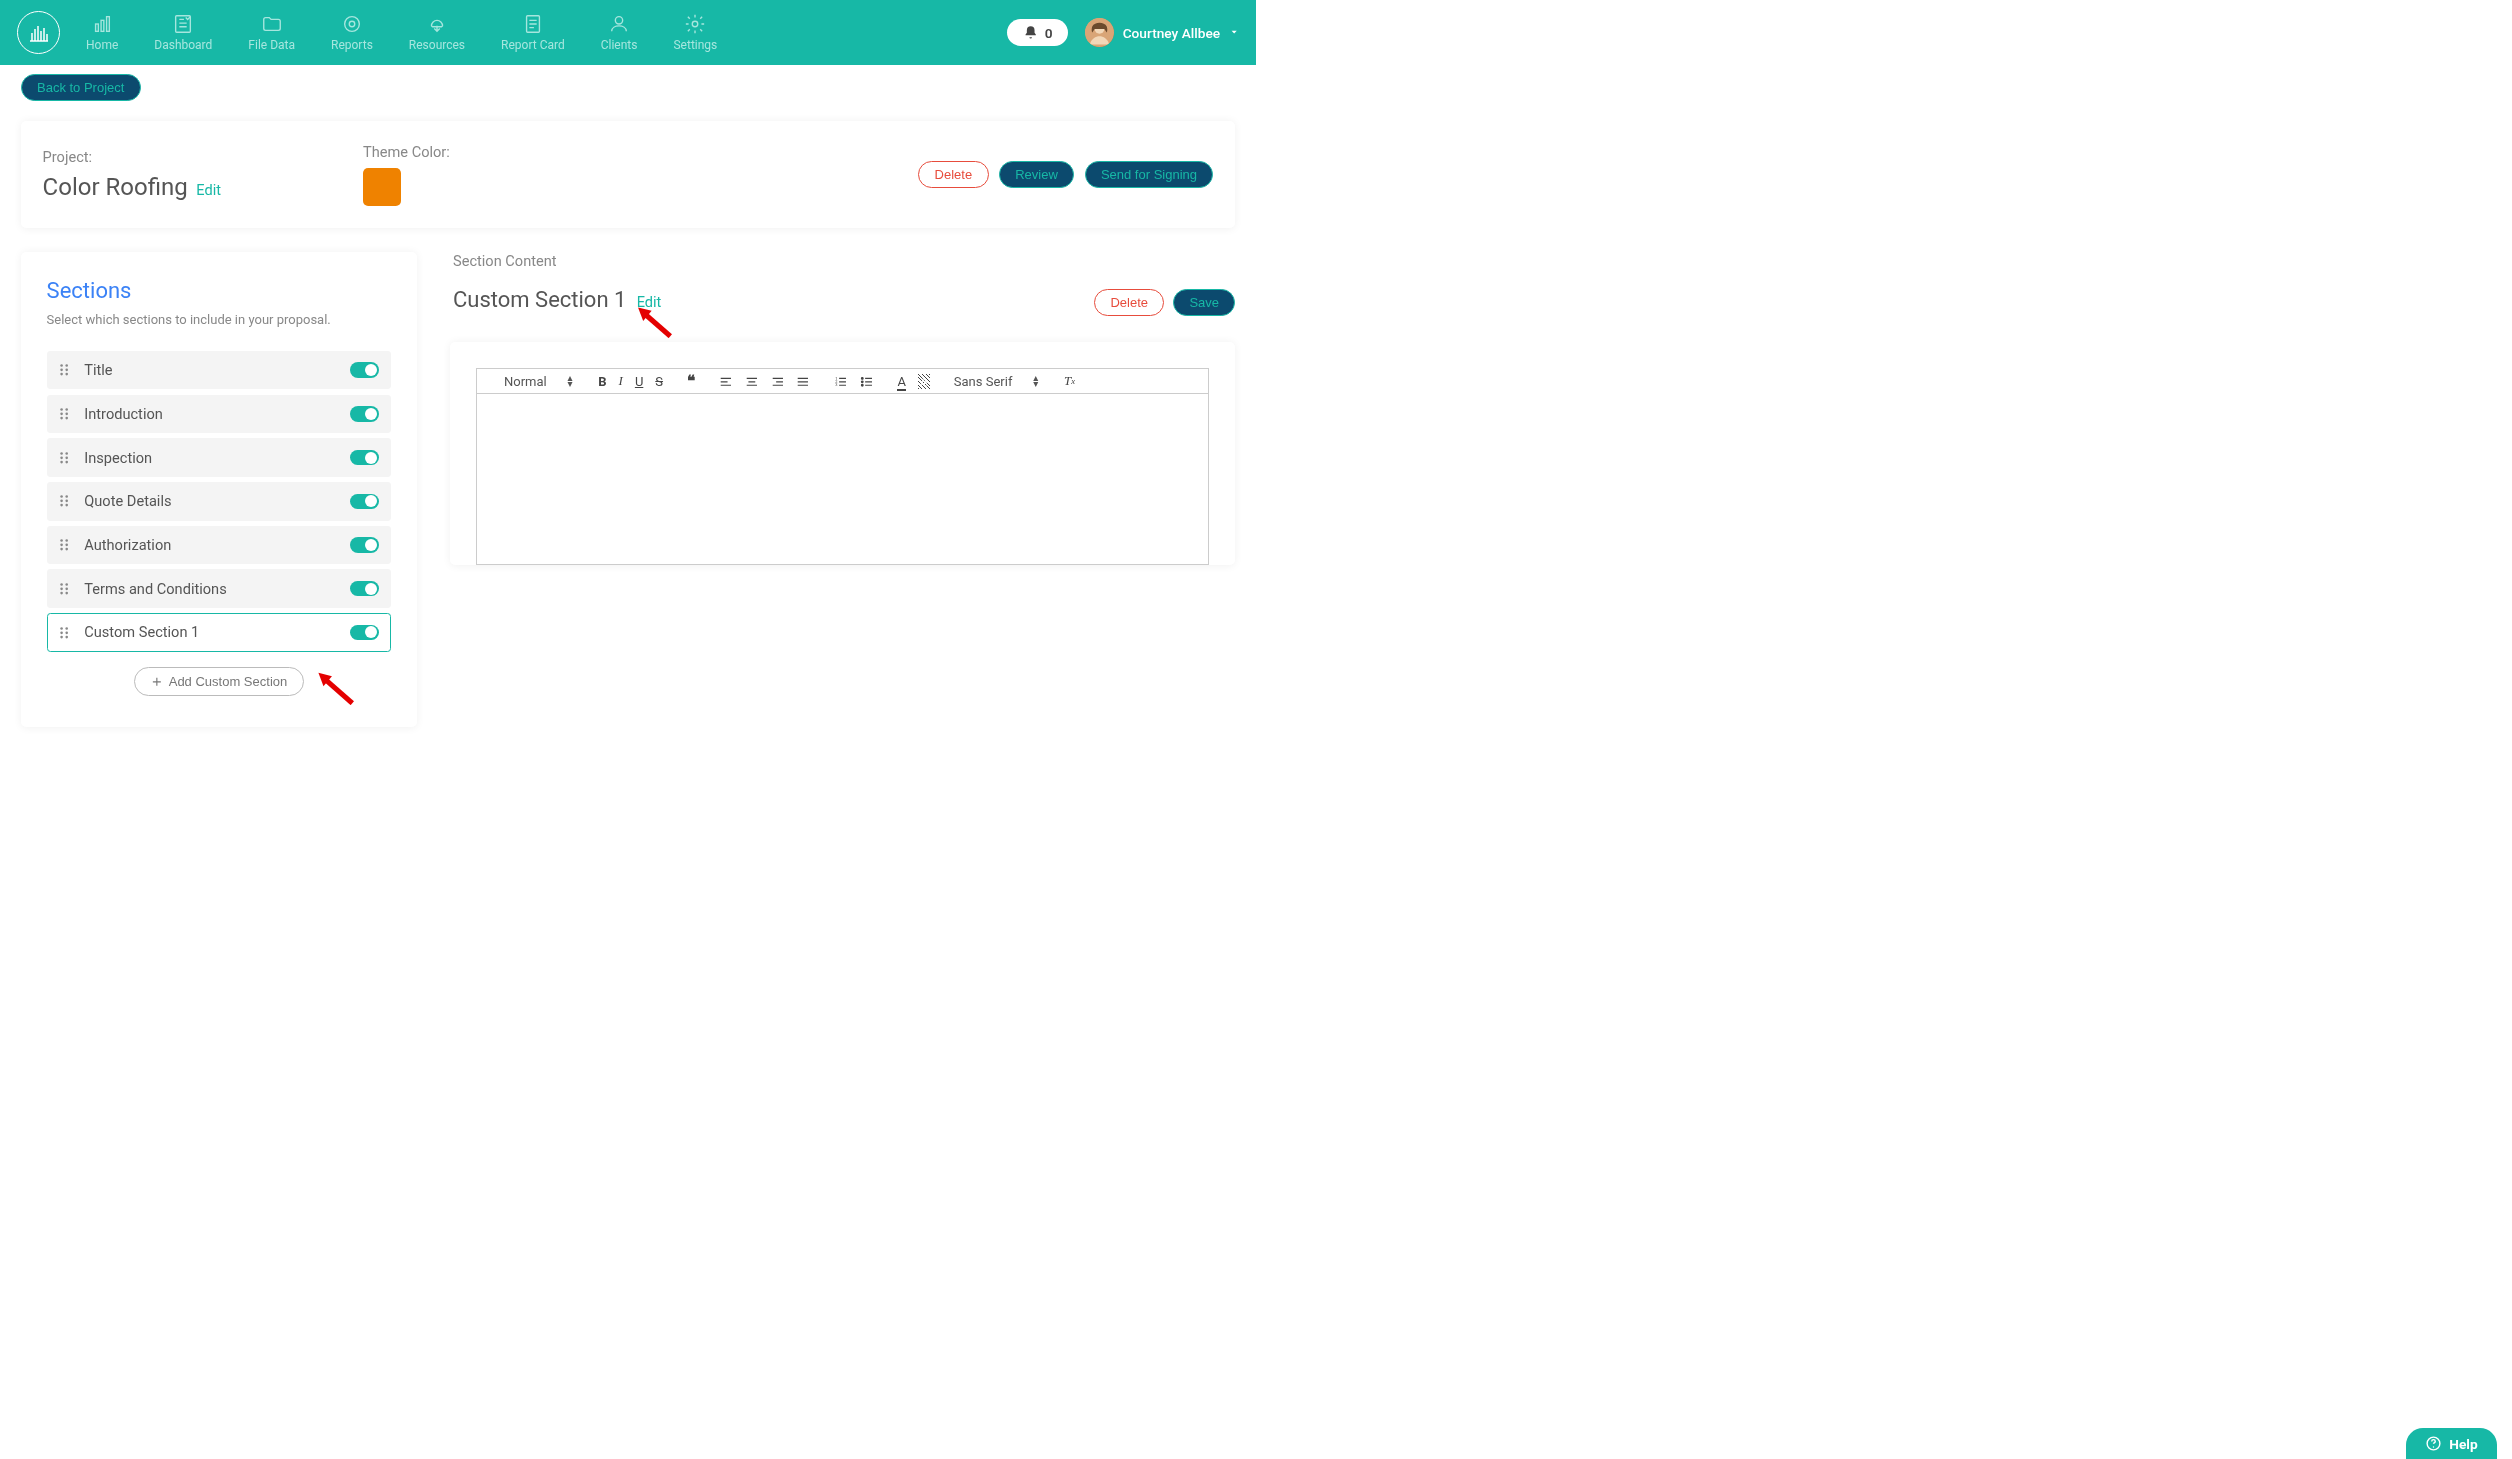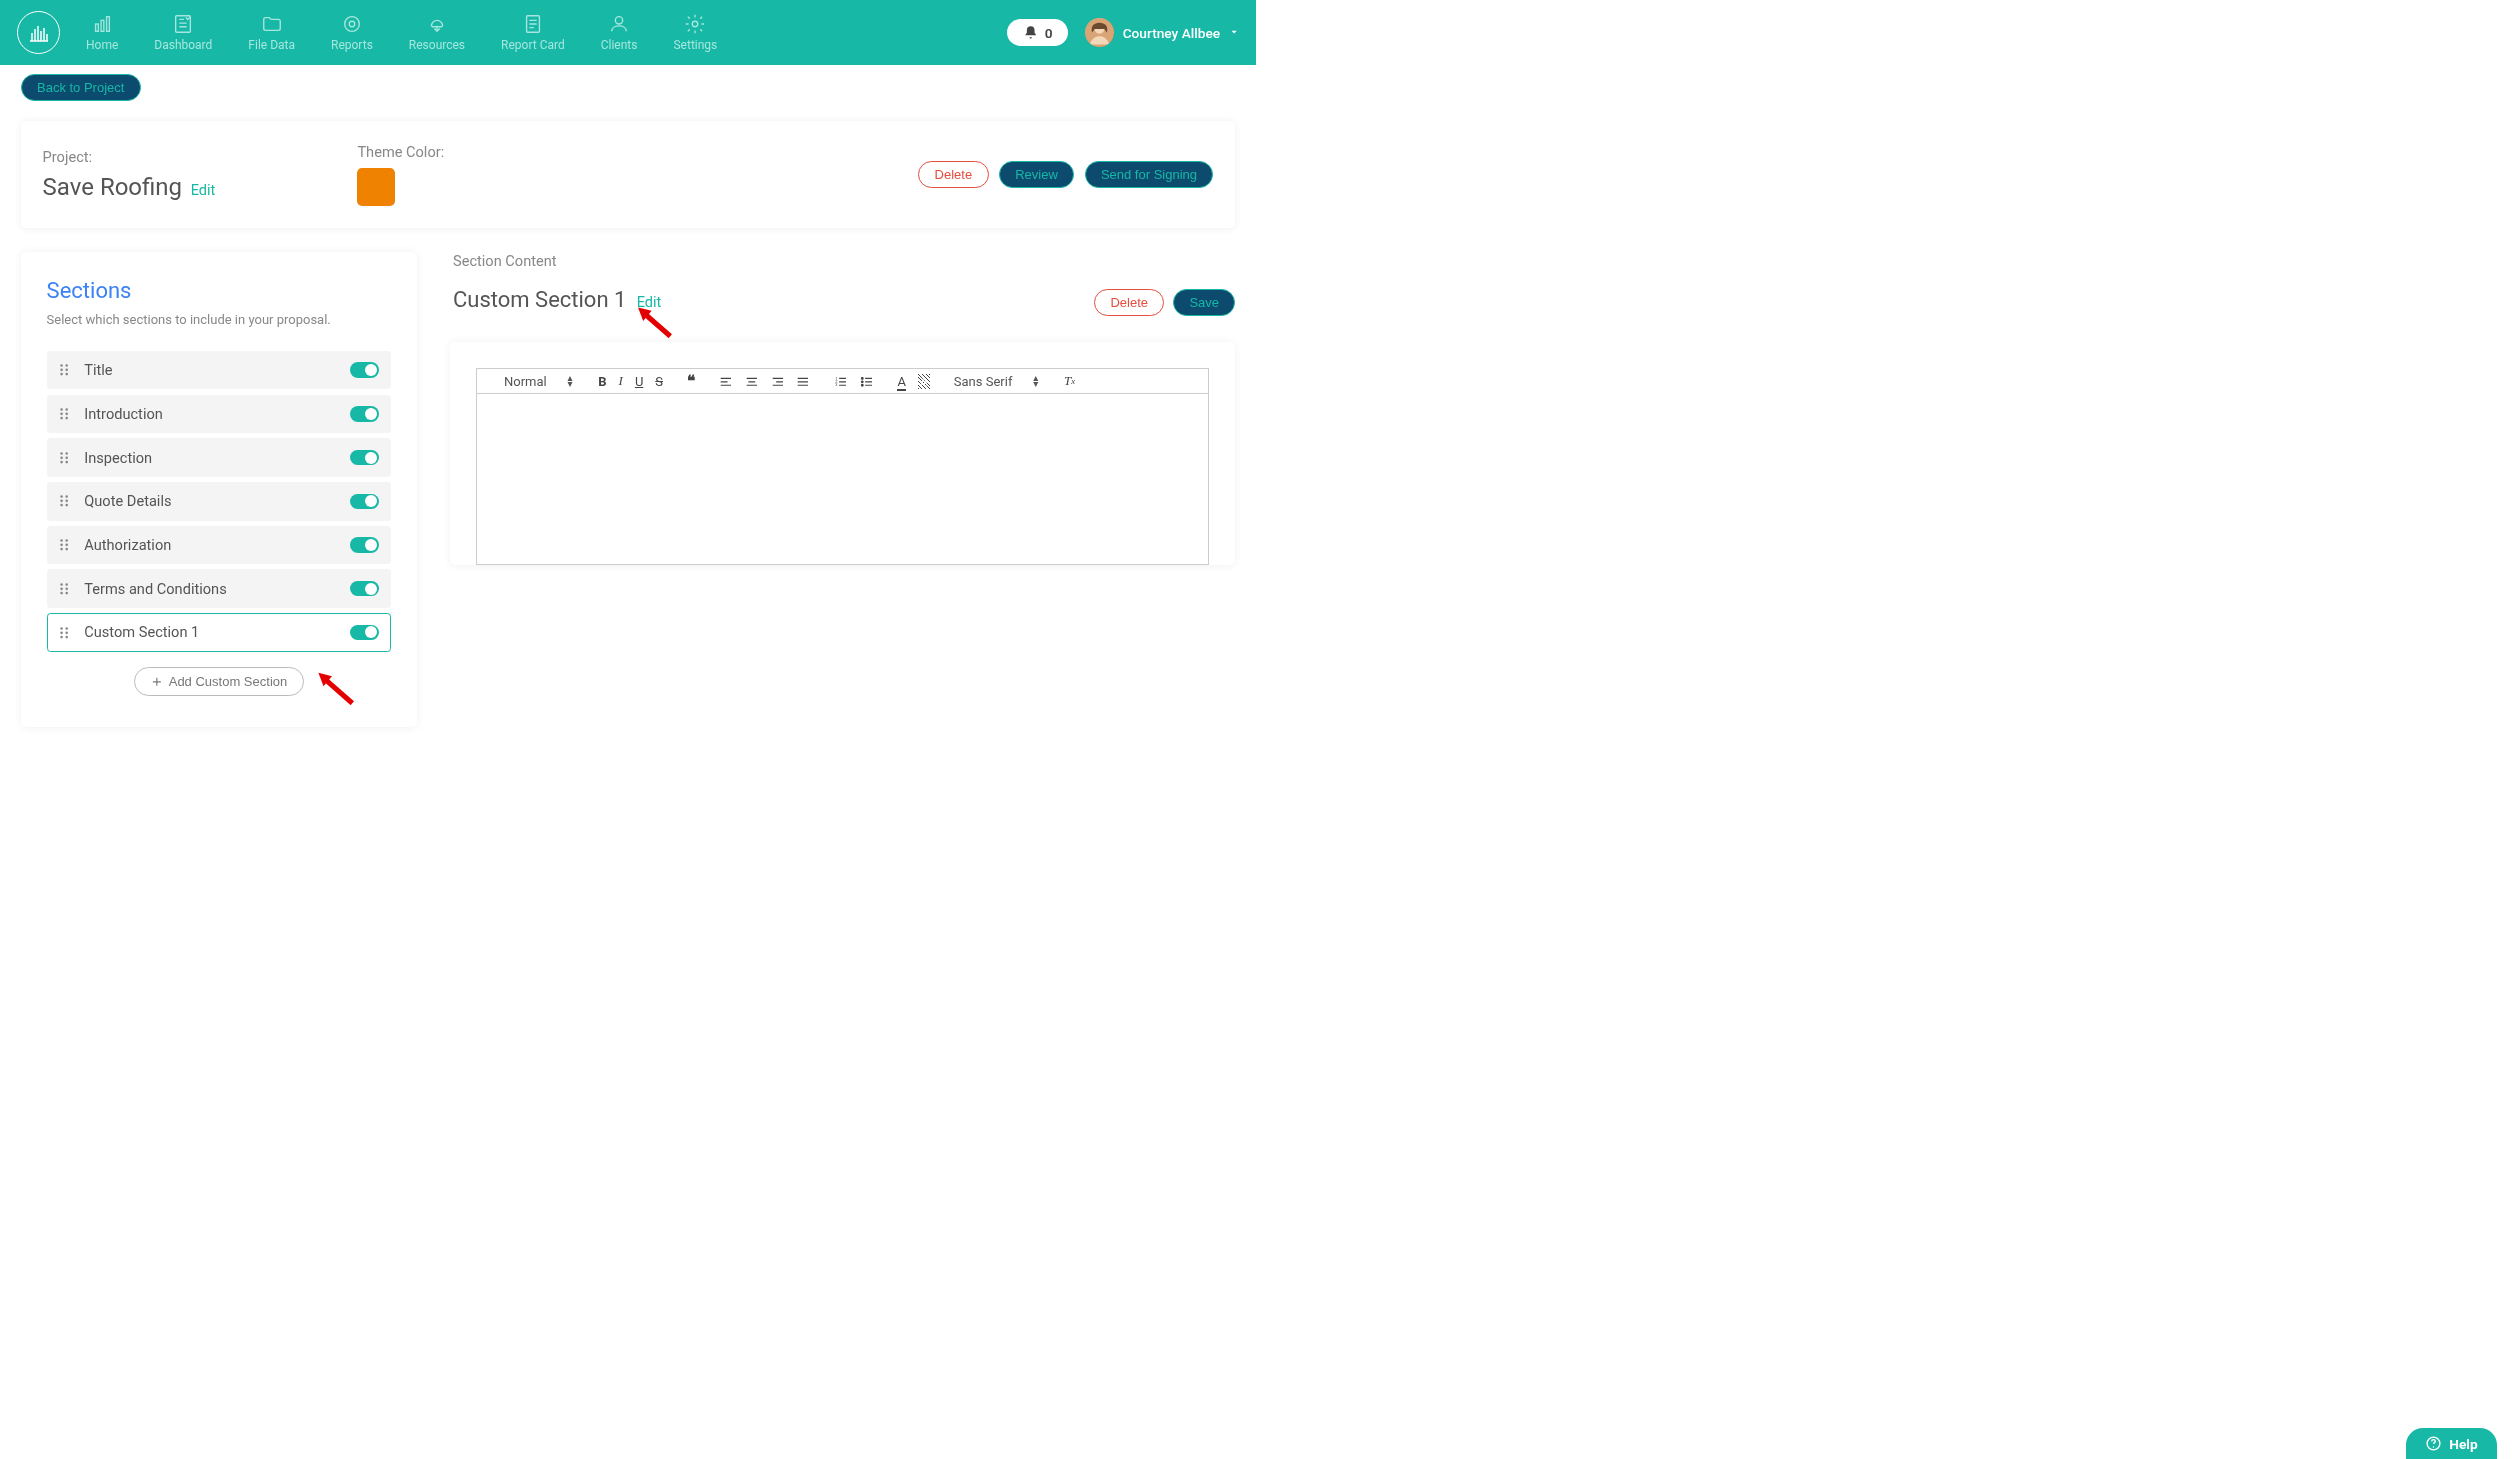--- a/index.html
+++ b/index.html
@@ -168,21 +168,21 @@
   </div>
 </div>
 
 <div class="page">
   <button class="btn-outline">Back to Project</button>
 
   <div class="card project-card">
     <div>
       <div class="project-label">Project:</div>
       <div class="project-name">
-        <span>Save Roofing</span>
+        <span>Color Roofing</span>
         <span class="edit-link">Edit</span>
       </div>
     </div>
     <div class="theme-block">
       <div class="project-label">Theme Color:</div>
       <div class="swatch"></div>
     </div>
     <div class="proj-actions">
       <button class="btn-outline-red">Delete</button>
       <button class="btn-outline">Review</button>

